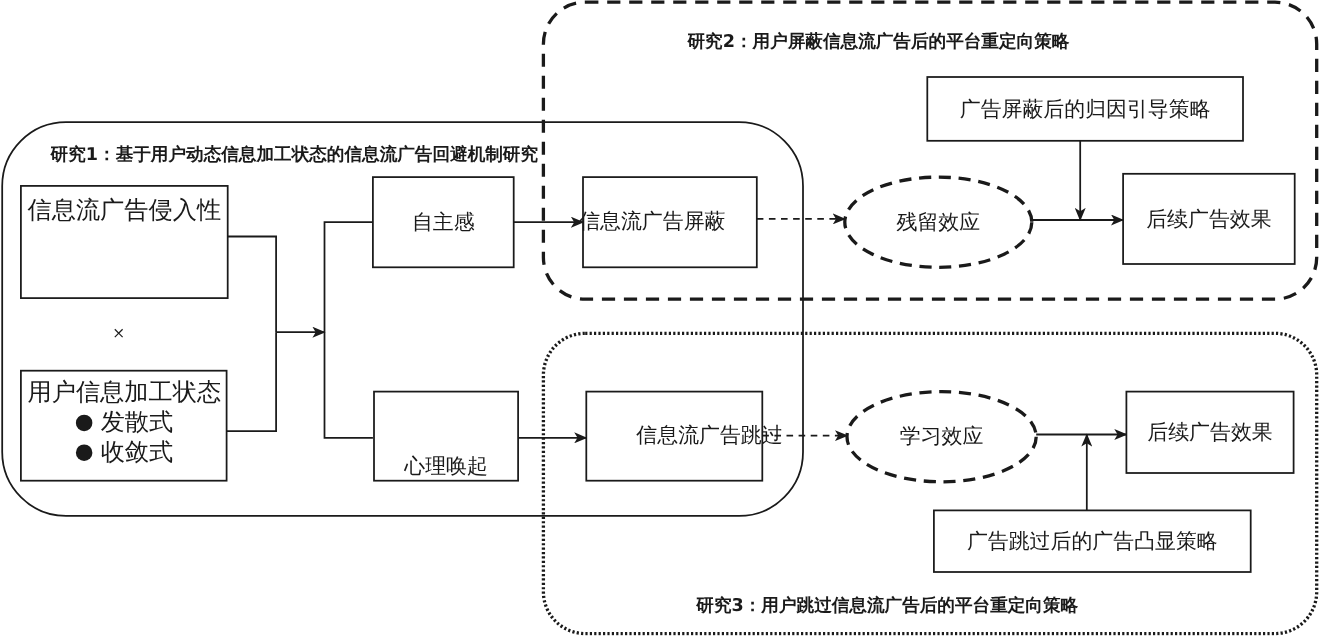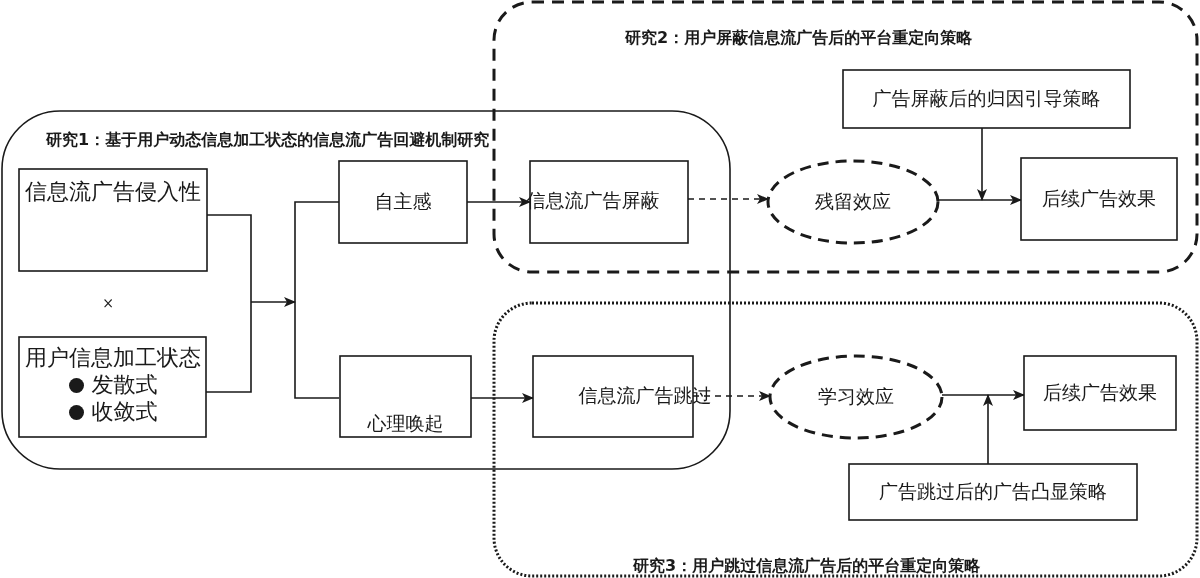--- a/index.html
+++ b/index.html
@@ -61,21 +61,21 @@
 
   <rect x="849" y="464" width="288" height="56" fill="#fff" stroke="#1a1a1a" stroke-width="1.6"></rect>
   <line x1="988" y1="464" x2="988" y2="395" stroke="#1a1a1a" stroke-width="1.6" marker-end="url(#arr)"></line>
 
   <rect x="1021" y="158" width="156" height="82" fill="#fff" stroke="#1a1a1a" stroke-width="1.6"></rect>
   <rect x="1024" y="356" width="152" height="74" fill="#fff" stroke="#1a1a1a" stroke-width="1.6"></rect>
 </svg>
 
 <div class="title" style="left:46px; top:130px;">研究1：基于用户动态信息加工状态的信息流广告回避机制研究</div>
 <div class="title" style="left:625px; top:28px;">研究2：用户屏蔽信息流广告后的平台重定向策略</div>
-<div class="title" style="left:633px; top:556px;">研究3：用户跳过信息流广告后的平台重定向策略</div>
+<div class="title" style="left:633px; top:540px;">研究3：用户跳过信息流广告后的平台重定向策略</div>
 
 <div class="multi" style="left:25px; top:178px;">
   <div>信息流广告侵入性</div>
 </div>
 
 <div class="lbl" style="left:98px; top:293px; width:20px; height:20px; font-size:14px;">×</div>
 
 <div class="multi" style="left:25px; top:344px;text-align:center;">
   <div>用户信息加工状态</div>
   <div><span class="bullet"></span><span>发散式</span></div>

